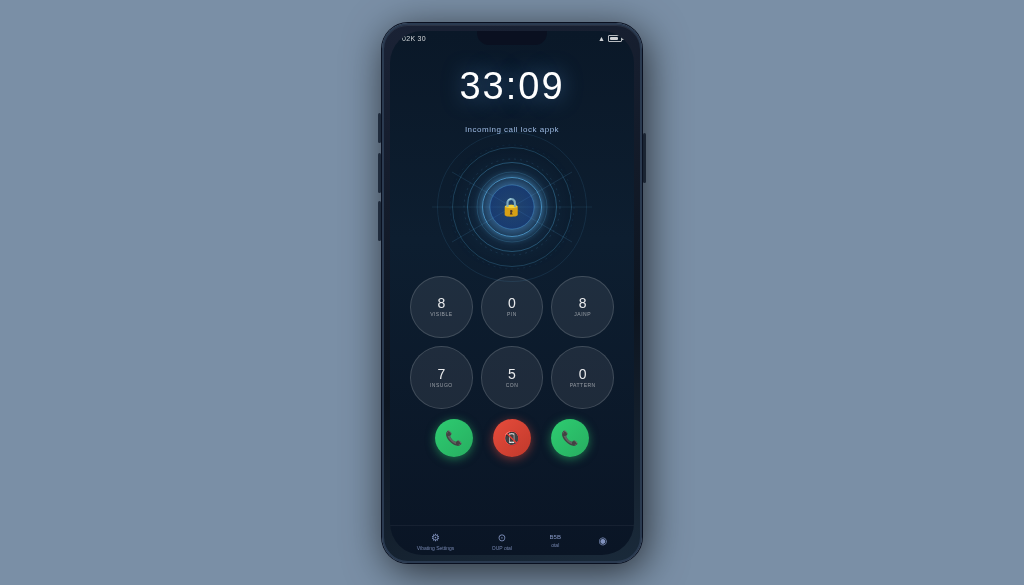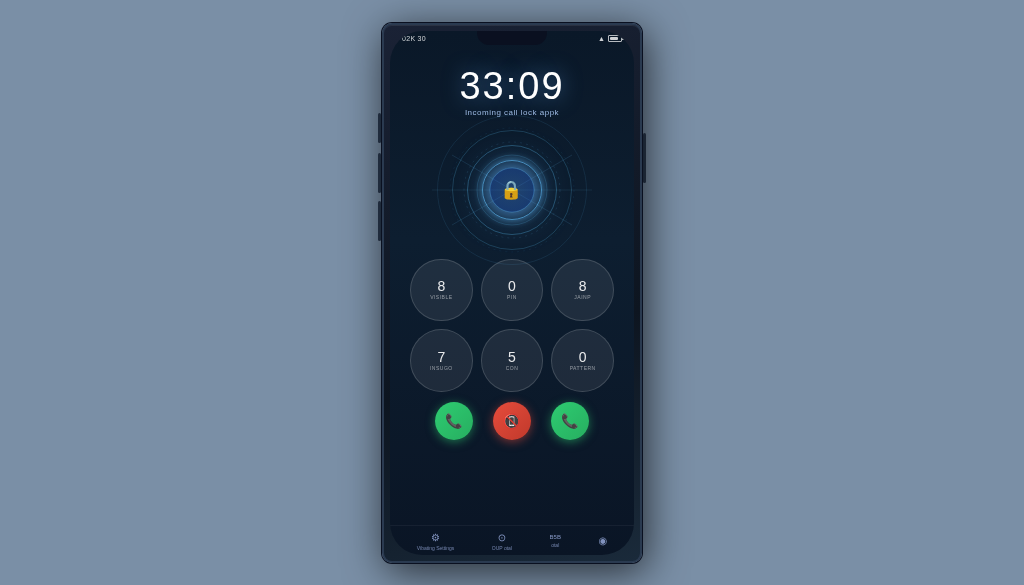--- a/index.html
+++ b/index.html
@@ -18,21 +18,21 @@
     .phone-container {
       position: relative;
       width: 260px;
       height: 540px;
     }
 
     .phone-body {
       position: absolute;
       inset: 0;
       background: linear-gradient(160deg, #1a2235 0%, #0d1520 60%, #1a2a3a 100%);
-      border-radius: 10px;
+      border-radius: 26px;
       border: 2px solid #2a3a50;
       box-shadow:
         0 0 0 1px #0a1020,
         4px 8px 40px rgba(0,0,0,0.7),
         inset 0 1px 0 rgba(255,255,255,0.08);
       overflow: hidden;
     }
 
     
     .side-btn-right {
@@ -163,21 +163,21 @@
       letter-spacing: 2px;
       margin-top: 20px;
       text-shadow: 0 0 20px rgba(100,180,255,0.5);
     }
 
     
     .subtitle {
       font-size: 8px;
       color: rgba(180,210,255,0.85);
       letter-spacing: 0.5px;
-      margin-top: 0;
+      margin-top: 17px;
       text-align: right;
     }
 
     
     .lock-area {
       position: relative;
       width: 160px;
       height: 130px;
       margin-top: 8px;
       display: flex;

